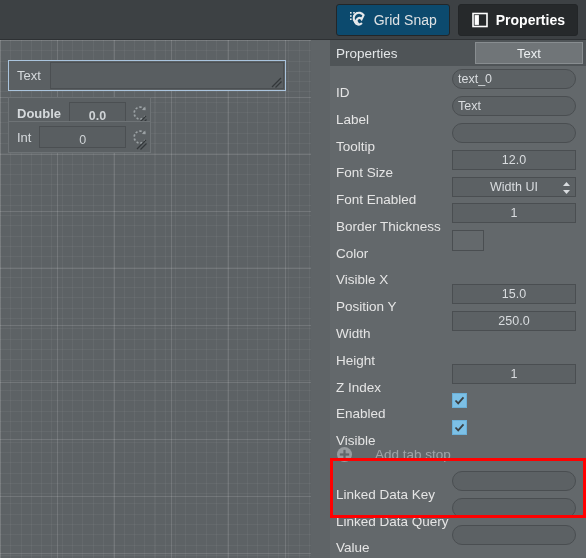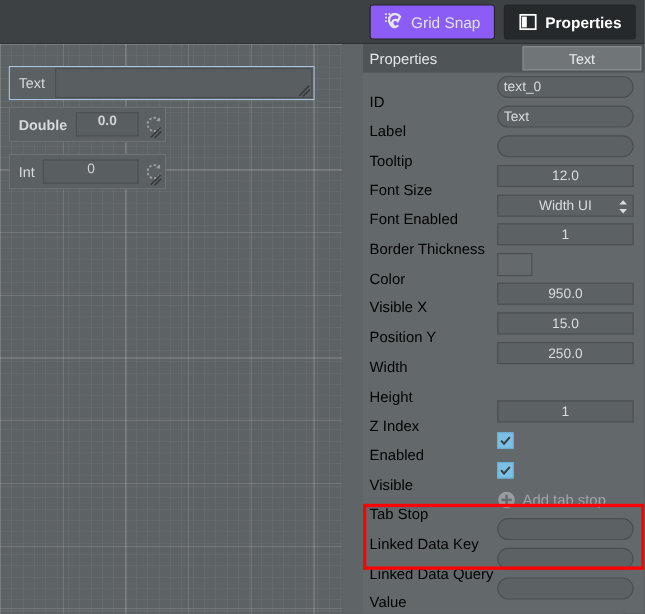--- a/index.html
+++ b/index.html
@@ -13,21 +13,21 @@
 
   
   .toolbar {
     position: absolute; left: 0; top: 0; width: 586px; height: 40px;
     background: #3d4144;
     border-bottom: 1px solid #2e3134;
     display: flex; align-items: center; justify-content: flex-end;
     gap: 8px; padding-right: 8px;
   }
   .tbtn {
-    height: 32px; background: #8b5cf6; border: 1px solid #232628;
+    height: 32px; background: #0c4a6e; border: 1px solid #232628;
     border-radius: 3px; display: flex; align-items: center; gap: 7px;
     padding: 0 12px; color: #dfe2e4; font-size: 14px; cursor: pointer;
   }
   .tbtn.active { background: #26292b; }
   .tbtn .lbl { white-space: nowrap; }
   .tbtn.active .lbl { font-weight: bold; color: #ffffff; }
   .ticon { width: 18px; height: 18px; flex: none; display: block; }
 
   
   .canvas {
@@ -44,21 +44,21 @@
     position: absolute; background: #5b6063;
     border: 1px solid #6e7376; display: flex; align-items: center;
   }
   .widget.selected { border: 1px solid #aac4dd; }
   .wlabel {
     color: #d6dadd; font-size: 13px; padding: 0 8px;
     flex: none; text-align: left;
   }
   .wfield {
     background: #595e61; border: 1px solid #4b4f52;
-    height: 22px; display: flex; align-items: flex-start; justify-content: center;
+    height: 22px; display: flex; align-items: flex-end; justify-content: center;
     color: #cfd3d6; font-size: 12.5px;
   }
   .grip { position: absolute; right: 2px; bottom: 1px; width: 14px; height: 14px; }
   .spin { width: 20px; height: 20px; flex: none; margin-left: 4px; }
 
   
   .vscroll {
     position: absolute; right: 0; top: 40px; width: 19px; height: 518px;
     background: #4e5356; border-left: 1px solid #45494c;
   }
@@ -82,37 +82,37 @@
   .props-head .title { color: #e3e6e8; font-size: 13.5px; }
   .tab {
     width: 108px; height: 22px; margin-right: 3px; background: #707578;
     border: 1px solid #888d90; color: #eceff1; font-size: 13px;
     display: flex; align-items: center; justify-content: center; cursor: pointer;
   }
   .row {
     height: 26.8px; display: flex; align-items: center;
     padding-left: 6px; position: relative;
   }
-  .rlabel { color: #000000; font-size: 13.5px; width: 116px; flex: none; margin-top: 26px; }
+  .rlabel { color: #e5e5e5; font-size: 13.5px; width: 116px; flex: none; margin-top: 26px; }
   .field {
     width: 124px; height: 20px; background: #5c6164; border: 1px solid #4a4e51;
     color: #d9dcdf; font-size: 12.5px; display: flex; align-items: center;
     justify-content: center; position: relative;
   }
   .field.left { justify-content: flex-start; padding-left: 5px; border-radius: 10px; }
   .stepper { position: absolute; right: 4px; top: 3px; width: 9px; height: 14px; }
   .swatch {
     width: 32px; height: 21px; background: #64696c; border: 1.5px solid #4a4e51;
   }
   .cbox {
     width: 15px; height: 15px; background: #7cc0e6; border: 1px solid #6bb0d8;
     display: flex; align-items: center; justify-content: center;
   }
   .addstop { display: flex; align-items: center; gap: 6px; opacity: .45; }
-  .addstop .txt { color: #e8ebed; font-size: 13.5px; }
+  .addstop .txt { color: #e8ebed; font-size: 13.5px; margin-left: 16px; }
   .plus { width: 17px; height: 17px; flex: none; }
 
   
   .redbox {
     position: absolute; left: 0px; top: 418px; width: 256px; height: 60px;
     border: 3px solid #ff0000; pointer-events: none;
   }
 </style>
 </head>
 <body>
@@ -169,21 +169,21 @@
         <path d="M15.3 3.5 L15.6 7.2 L11.9 6.9 Z" fill="#9aa0a3"></path>
       </svg>
       <svg class="grip" viewBox="0 0 14 14">
         <g stroke="#33373a" stroke-width="1.3">
           <line x1="3" y1="12" x2="12" y2="3"></line>
             <line x1="6.5" y1="12.5" x2="12.5" y2="6.5"></line>
         </g>
       </svg>
     </div>
 
-    <div class="widget" style="left:8px; top:100px; width:143px; height:32px;">
+    <div class="widget" style="left:8px; top:81px; width:143px; height:32px;">
       <span class="wlabel">Int</span>
       <div class="wfield" style="width:88px;">
         <span>0</span>
       </div>
       <svg class="spin" viewBox="0 0 20 20">
         <path d="M15 6.5 A6 6 0 1 0 16 11.5" fill="none" stroke="#9aa0a3" stroke-width="1.7" stroke-dasharray="2.2 1.8"></path>
         <path d="M15.3 3.5 L15.6 7.2 L11.9 6.9 Z" fill="#9aa0a3"></path>
       </svg>
       <svg class="grip" viewBox="0 0 14 14">
         <g stroke="#33373a" stroke-width="1.3">
@@ -251,23 +251,20 @@
           <div class="field">
             <span>1</span>
           </div>
         </div>
         <div class="row">
           <span class="rlabel">Color</span>
           <div class="swatch" style="background: rgb(100, 105, 108);"></div>
         </div>
         <div class="row">
           <span class="rlabel">Visible X</span>
-          <div class="field">
-            <span>950.0</span>
-          </div>
         </div>
         <div class="row">
           <span class="rlabel">Position Y</span>
           <div class="field">
             <span>15.0</span>
           </div>
         </div>
         <div class="row">
           <span class="rlabel">Width</span>
           <div class="field">
@@ -293,21 +290,20 @@
         </div>
         <div class="row">
           <span class="rlabel">Visible</span>
           <div class="cbox">
             <svg width="11" height="11" viewBox="0 0 11 11">
               <path d="M1.5 5.5 L4.2 8.4 L9.5 2.4" fill="none" stroke="#3b4043" stroke-width="1.8"></path>
             </svg>
           </div>
         </div>
         <div class="row">
-          <span class="rlabel">Tab Stop</span>
           <div class="addstop">
             <svg class="plus" viewBox="0 0 17 17">
               <circle cx="8.5" cy="8.5" r="7.5" fill="#d9dcdf"></circle>
               <rect x="7.4" y="3.8" width="2.2" height="9.4" fill="#63686b"></rect>
               <rect x="3.8" y="7.4" width="9.4" height="2.2" fill="#63686b"></rect>
             </svg>
             <span class="txt">Add tab stop</span>
           </div>
         </div>
         <div class="row">

